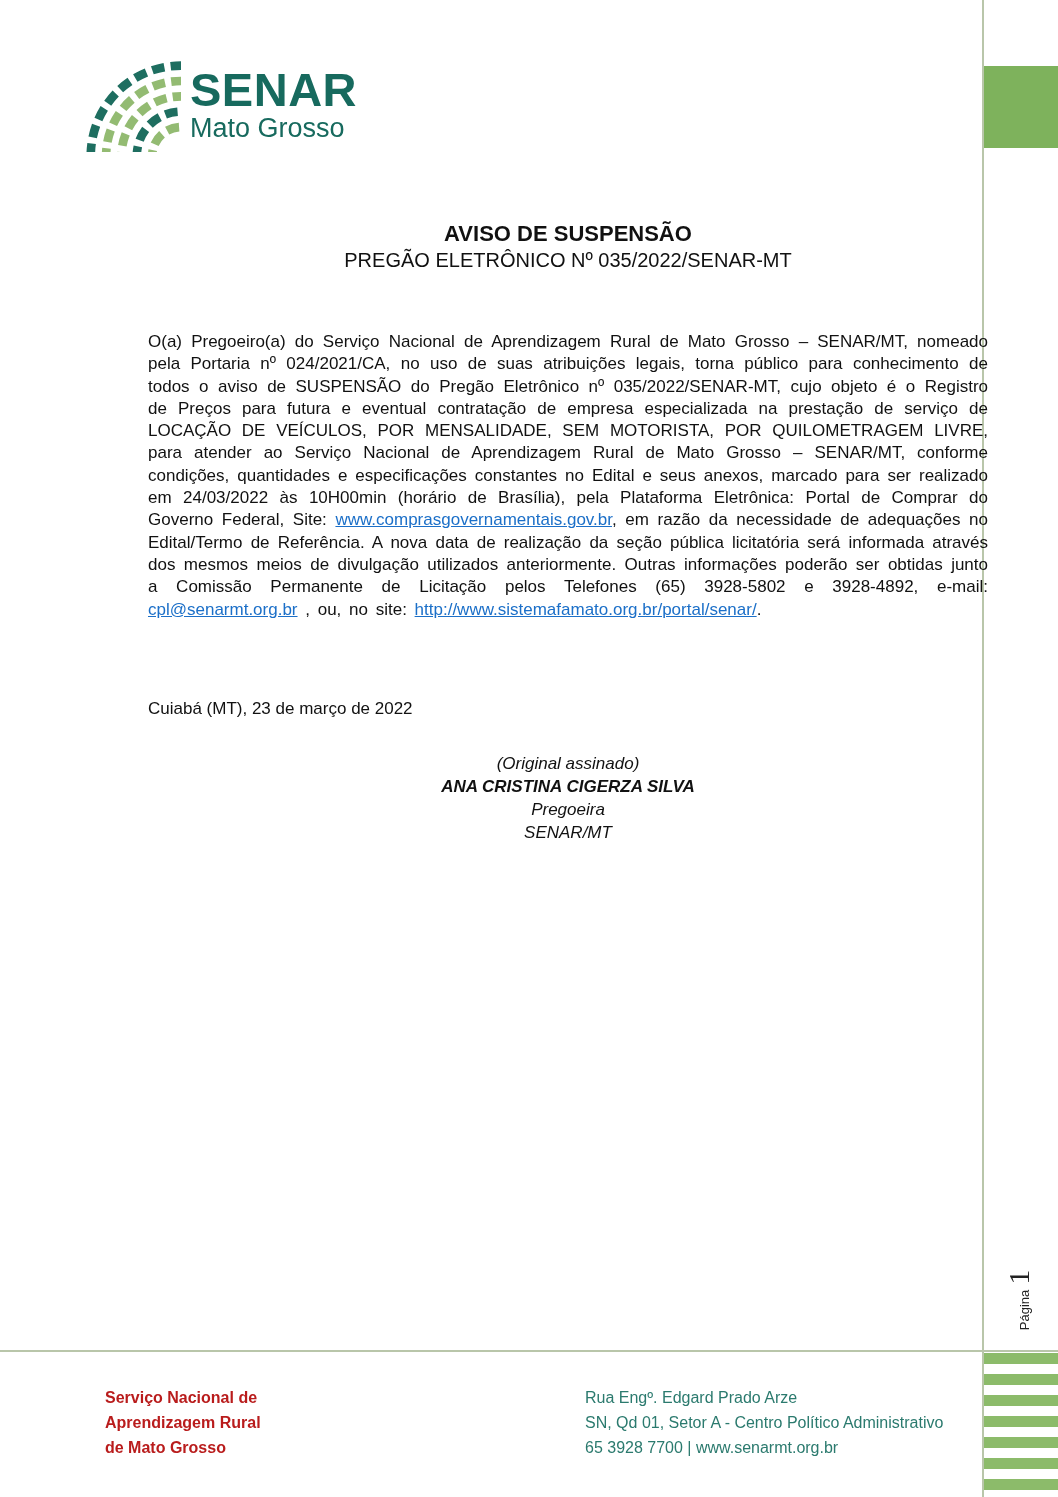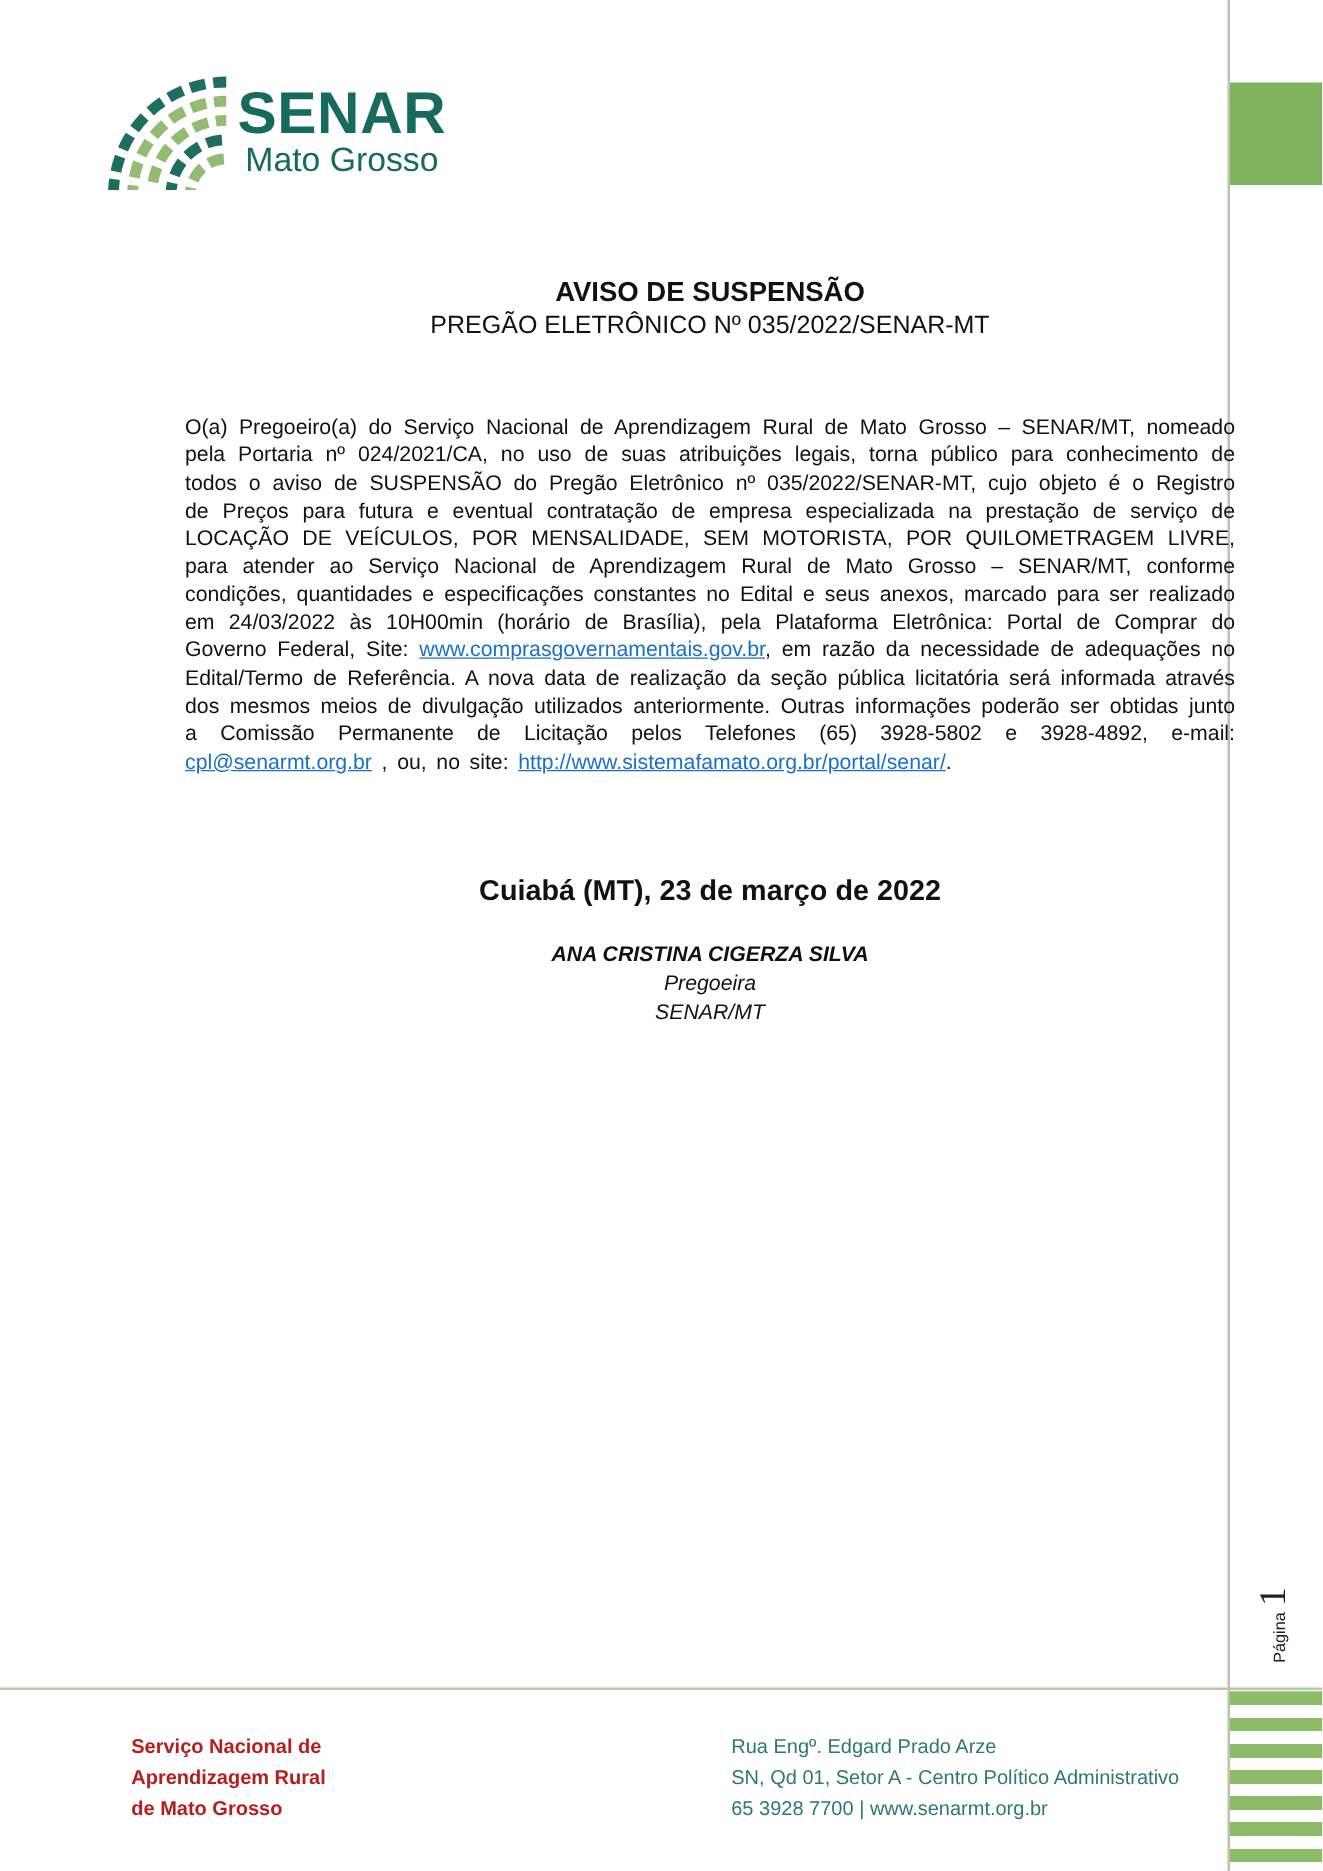--- a/index.html
+++ b/index.html
@@ -20,37 +20,37 @@
   }
   .page-label{
     position:absolute;left:965px;top:1282px;width:110px;height:36px;
     transform:rotate(-90deg);
     display:flex;align-items:baseline;justify-content:center;gap:5px;
     color:#222;
   }
   .page-label .pg-word{font-size:13px;}
   .page-label .pg-num{font-size:30px;font-family:"Liberation Serif",serif;}
   
-  .logo{position:absolute;left:84px;top:56px;display:flex;align-items:flex-start;text-align:center;}
+  .logo{position:absolute;left:84px;top:56px;display:flex;align-items:flex-start;}
   .logo-mark{width:98px;height:96px;}
   .logo-text{margin-left:8px;padding-top:14px;}
   .logo-name{color:#176a5e;font-size:47px;font-weight:bold;letter-spacing:0.5px;line-height:40px;}
   .logo-region{color:#176a5e;font-size:27px;font-weight:400;line-height:30px;margin-top:3px;}
   
   .titles{position:absolute;left:148px;top:220px;width:840px;text-align:center;}
   .doc-title{font-size:22px;font-weight:bold;line-height:27px;}
   .doc-subtitle{font-size:20px;line-height:27px;}
   .bodytext{
     position:absolute;left:148px;top:331px;width:840px;
     font-size:17px;line-height:22.3px;
     text-align:justify;word-spacing:3px;
   }
   .bodytext .b{font-weight:normal;}
   .bodytext a{color:#1b6fc8;}
-  .dateline{position:absolute;left:148px;top:699px;width:840px;text-align:center;font-size:23px;font-weight:bold;}
+  .dateline{position:absolute;left:148px;top:699px;width:840px;text-align:left;font-size:17px;}
   .signature{
     position:absolute;left:148px;top:752px;width:840px;
     text-align:center;font-style:italic;font-size:17px;line-height:23px;
   }
   .sig-name{font-weight:bold;}
   
   .footer-line{position:absolute;left:0;top:1350px;width:1058px;height:2px;background:#b9c6aa;}
   .footer-org{
     position:absolute;left:105px;top:1385px;
     color:#b91c1c;font-weight:bold;font-size:16px;line-height:25px;
@@ -94,20 +94,21 @@
   <div class="titles">
     <div class="doc-title">AVISO DE SUSPENSÃO</div>
     <div class="doc-subtitle">PREGÃO ELETRÔNICO Nº 035/2022/SENAR-MT</div>
   </div>
 
   <div class="bodytext"><span>O(a) Pregoeiro(a) do Serviço Nacional de Aprendizagem Rural de Mato Grosso – SENAR/MT, nomeado pela Portaria nº 024/2021/CA, no uso de suas atribuições legais, torna público para conhecimento de todos o aviso de </span><span class="b">SUSPENSÃO</span><span> do </span><span class="b">Pregão Eletrônico nº 035/2022/SENAR-MT</span><span>, cujo objeto é o Registro de Preços para futura e eventual contratação de empresa especializada na prestação de serviço de </span><span class="b">LOCAÇÃO DE VEÍCULOS, POR MENSALIDADE, SEM MOTORISTA, POR QUILOMETRAGEM LIVRE,</span><span> para atender ao Serviço Nacional de Aprendizagem Rural de Mato Grosso – SENAR/MT, conforme condições, quantidades e especificações constantes no Edital e seus anexos, marcado para ser realizado em </span><span class="b">24/03/2022 às 10H00min (horário de Brasília),</span><span> pela Plataforma Eletrônica: Portal de Comprar do Governo Federal, Site: </span><a href="#">www.comprasgovernamentais.gov.br</a><span>, em razão da necessidade de adequações no Edital/Termo de Referência. A nova data de realização da seção pública licitatória será informada através dos mesmos meios de divulgação utilizados anteriormente. Outras informações poderão ser obtidas junto a Comissão Permanente de Licitação pelos Telefones (65) 3928-5802 e 3928-4892, e-mail: </span><a href="#">cpl@senarmt.org.br</a><span> , ou, no site: </span><a href="#">http://www.sistemafamato.org.br/portal/senar/</a><span>.</span></div>
 
   <div class="dateline">Cuiabá (MT), 23 de março de 2022</div>
 
   <div class="signature">
+    <div>(Original assinado)</div>
     <div class="sig-name">ANA CRISTINA CIGERZA SILVA</div>
     <div>Pregoeira</div>
     <div>SENAR/MT</div>
   </div>
 
   <div class="footer-line"></div>
   <div class="footer-org">
       <div>Serviço Nacional de</div>
       <div>Aprendizagem Rural</div>
       <div>de Mato Grosso</div>

